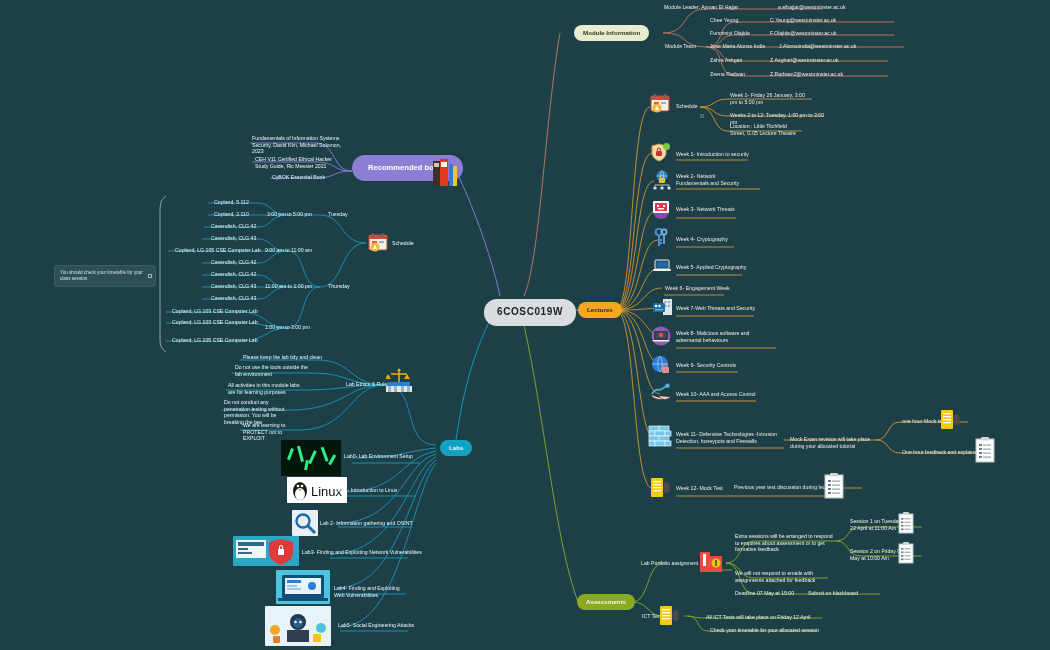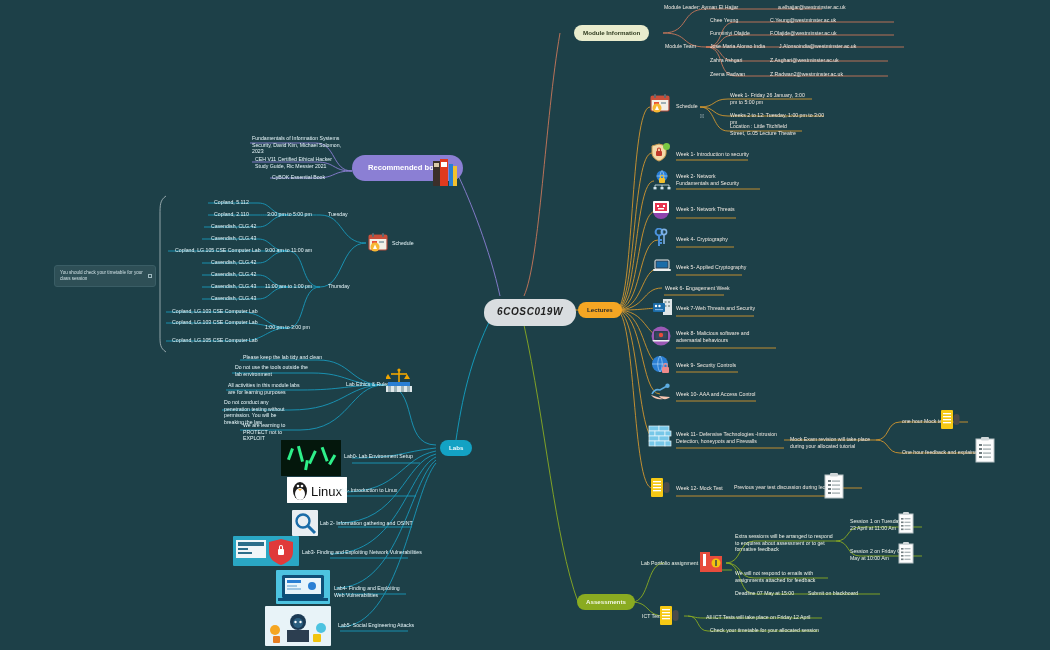--- a/index.html
+++ b/index.html
@@ -11,21 +11,21 @@
   }
   #canvas { position: relative; width: 1050px; height: 650px; }
   svg.links { position: absolute; left: 0; top: 0; width: 1050px; height: 650px; pointer-events: none; }
 
   .node { position: absolute; color: #eef3f4; font-size: 5.2px; line-height: 1.28; white-space: pre-line; }
 
   
   .central {
     background: #d9dde0; color: #222; border-radius: 13px;
     font-size: 10px; font-weight: bold; letter-spacing: .6px;
-    padding: 7px 13px; text-align: right; font-style: italic;
+    padding: 7px 13px; text-align: right;
   }
   
   .pill { border-radius: 9px; padding: 4px 9px; font-size: 6.2px; font-weight: bold; text-align: center; }
   .pill.lectures { background: #f5a623; color: #2a2a2a; }
   .pill.modinfo  { background: #e9eccd; color: #2f3a1f; }
   .pill.assess   { background: #8aab21; color: #f2f7e6; }
   .pill.labs     { background: #13a2c4; color: #effbff; }
   .pill.books    { background: #8b7fd4; color: #ffffff; font-size: 7.6px; border-radius: 14px; padding: 8px 16px; }
 
   

